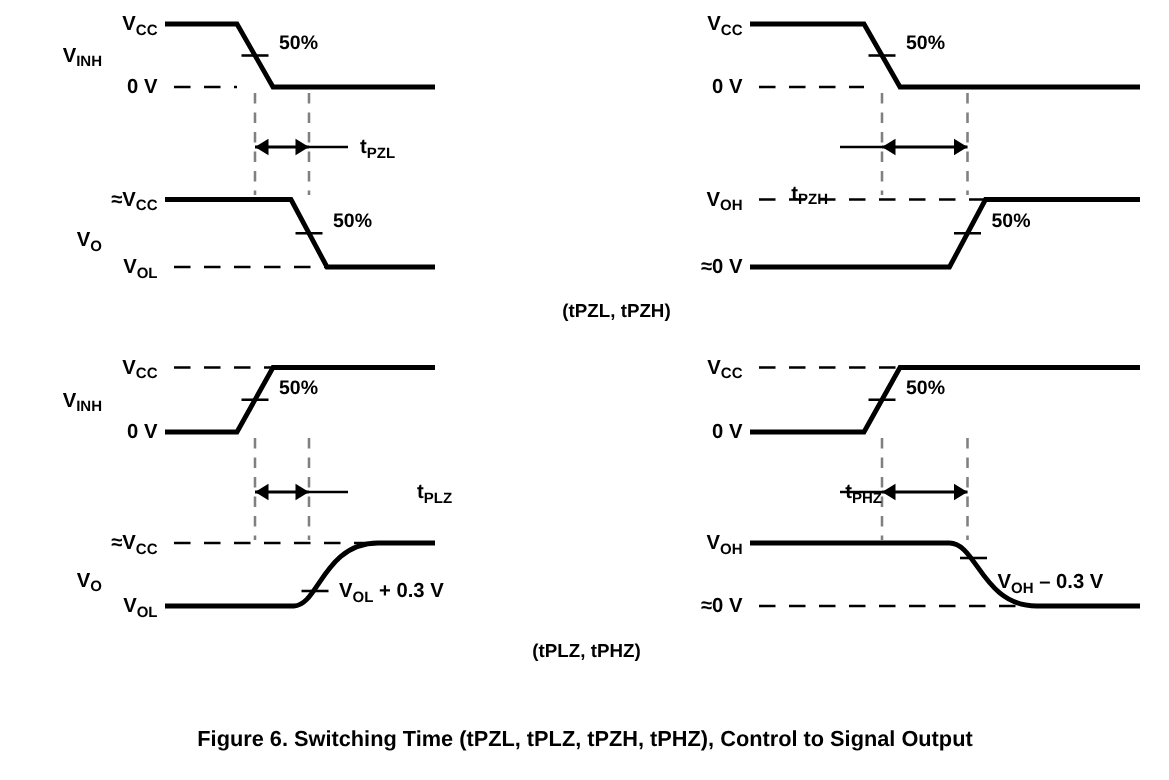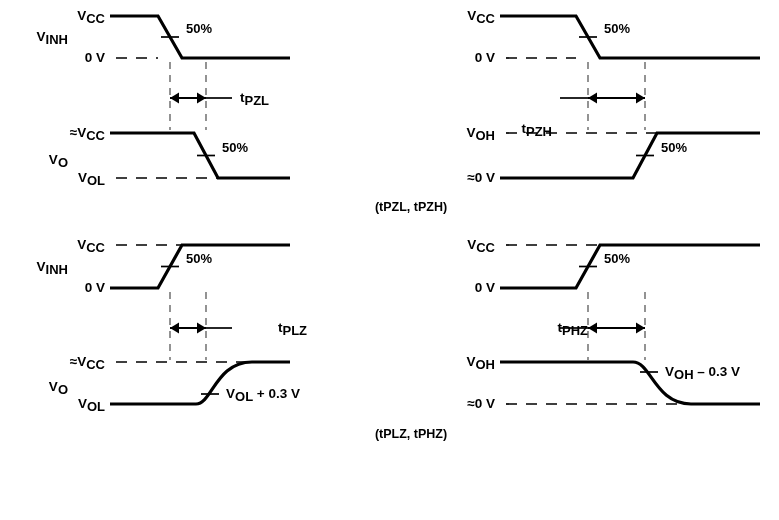--- a/index.html
+++ b/index.html
@@ -11,21 +11,21 @@
   #figure-root{position:absolute;inset:0;}
   svg.wf{position:absolute;left:0;top:0;width:779px;height:520px;overflow:visible;}
   .solid{fill:none;stroke:#000;stroke-width:3.2;stroke-linecap:butt;stroke-linejoin:miter;}
   .dash-level{fill:none;stroke:#000;stroke-width:1.7;stroke-dasharray:11 9;}
   .dash-vert{fill:none;stroke:#808080;stroke-width:1.7;stroke-dasharray:7 6;}
   .tickmark{fill:none;stroke:#000;stroke-width:1.7;}
   .leader{fill:none;stroke:#000;stroke-width:1.7;}
   .arrowline{fill:none;stroke:#000;stroke-width:1.9;}
   .arrowhead{fill:#000;stroke:none;}
   .lbl{position:absolute;font-size:13.5px;font-weight:bold;white-space:nowrap;line-height:1;}
-  .lbl .sub{font-size:13px;vertical-align:baseline;position:relative;top:3px;font-weight:bold;}
+  .lbl .sub{font-size:10px;vertical-align:baseline;position:relative;top:3px;font-weight:bold;}
   .lbl.r{transform:translate(-100%,-50%);}
   .lbl.l{transform:translate(0,-50%);}
   .pct{font-size:13px;font-weight:bold;}
   .grouplbl{font-size:13.5px;font-weight:bold;text-align:center;}
   .midcap{position:absolute;font-size:12.5px;font-weight:bold;white-space:nowrap;transform:translate(-50%,-50%);margin-left:21px;}
   .vwtitle{position:absolute;font-size:12.5px;font-weight:bold;letter-spacing:.3px;white-space:nowrap;transform:translate(-50%,-50%);}
   .figcap{position:absolute;font-size:14.5px;font-weight:bold;white-space:nowrap;transform:translate(-50%,-50%);}
 </style>
 </head>
 <body>
@@ -101,23 +101,24 @@
       <div class="lbl l pct" style="left: 186px; top: 257.5px;">50%</div>
       <div class="lbl l" style="left: 226px; top: 394px;">V<span class="sub">OL</span> + 0.3 V</div>
       <div class="lbl l" style="left: 240px; top: 328px; margin-left: 38px;">t<span class="sub">PLZ</span></div>
       <div class="lbl r" style="left: 105px; top: 245px;">V<span class="sub">CC</span></div>
       <div class="lbl r" style="left: 105px; top: 288px;">0 V</div>
       <div class="lbl r" style="left: 105px; top: 362px;">≈V<span class="sub">CC</span></div>
       <div class="lbl r" style="left: 105px; top: 404px;">V<span class="sub">OL</span></div>
       <div class="lbl r grouplbl" style="left: 68px; top: 266.5px;">V<span class="sub">INH</span></div>
       <div class="lbl r grouplbl" style="left: 68px; top: 387px;">V<span class="sub">O</span></div>
       <div class="lbl l pct" style="left: 604px; top: 257.5px;">50%</div>
-      <div class="lbl l" style="left: 665px; top: 372px;">V<span class="sub">OH</span> – 0.3 V</div>
+      <div class="lbl l" style="left: 665px; top: 388px;">V<span class="sub">OH</span> – 0.3 V</div>
       <div class="lbl r" style="left: 552px; top: 328px; margin-left: 36px;">t<span class="sub">PHZ</span></div>
       <div class="lbl r" style="left: 495px; top: 245px;">V<span class="sub">CC</span></div>
       <div class="lbl r" style="left: 495px; top: 288px;">0 V</div>
       <div class="lbl r" style="left: 495px; top: 362px;">V<span class="sub">OH</span></div>
       <div class="lbl r" style="left: 495px; top: 404px;">≈0 V</div>
     </div>
 
   <div class="midcap" id="midcap-top" style="left:390px;top:207px;">(t<span class="sub">PZL</span>, t<span class="sub">PZH</span>)</div>
-  <div class="midcap" id="midcap-bottom" style="left:390px;top:434px;">(t<span class="sub">PLZ</span>, t<span class="sub">PHZ</span>)</div>
+  <div class="midcap" id="midcap-bottom" style="left:370px;top:434px;">(t<span class="sub">PLZ</span>, t<span class="sub">PHZ</span>)</div>
+  <div class="figcap" id="fig-caption" style="left:390px;top:493px;">Figure 6.  Switching Time (t<span class="sub">PZL</span>, t<span class="sub">PLZ</span>, t<span class="sub">PZH</span>, t<span class="sub">PHZ</span>), Control to Signal Output</div>
 </div>
 
 </body></html>

